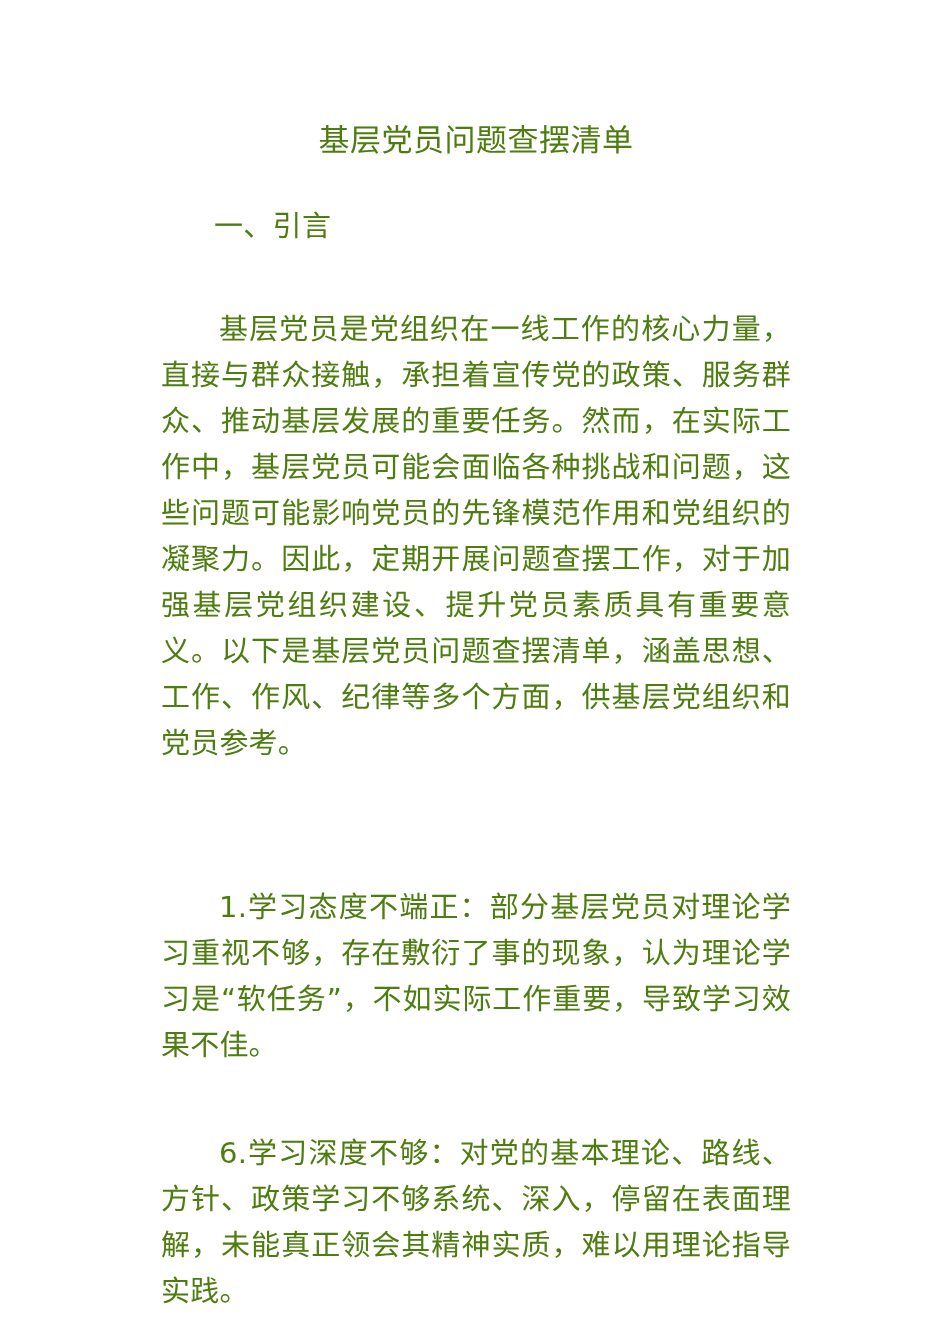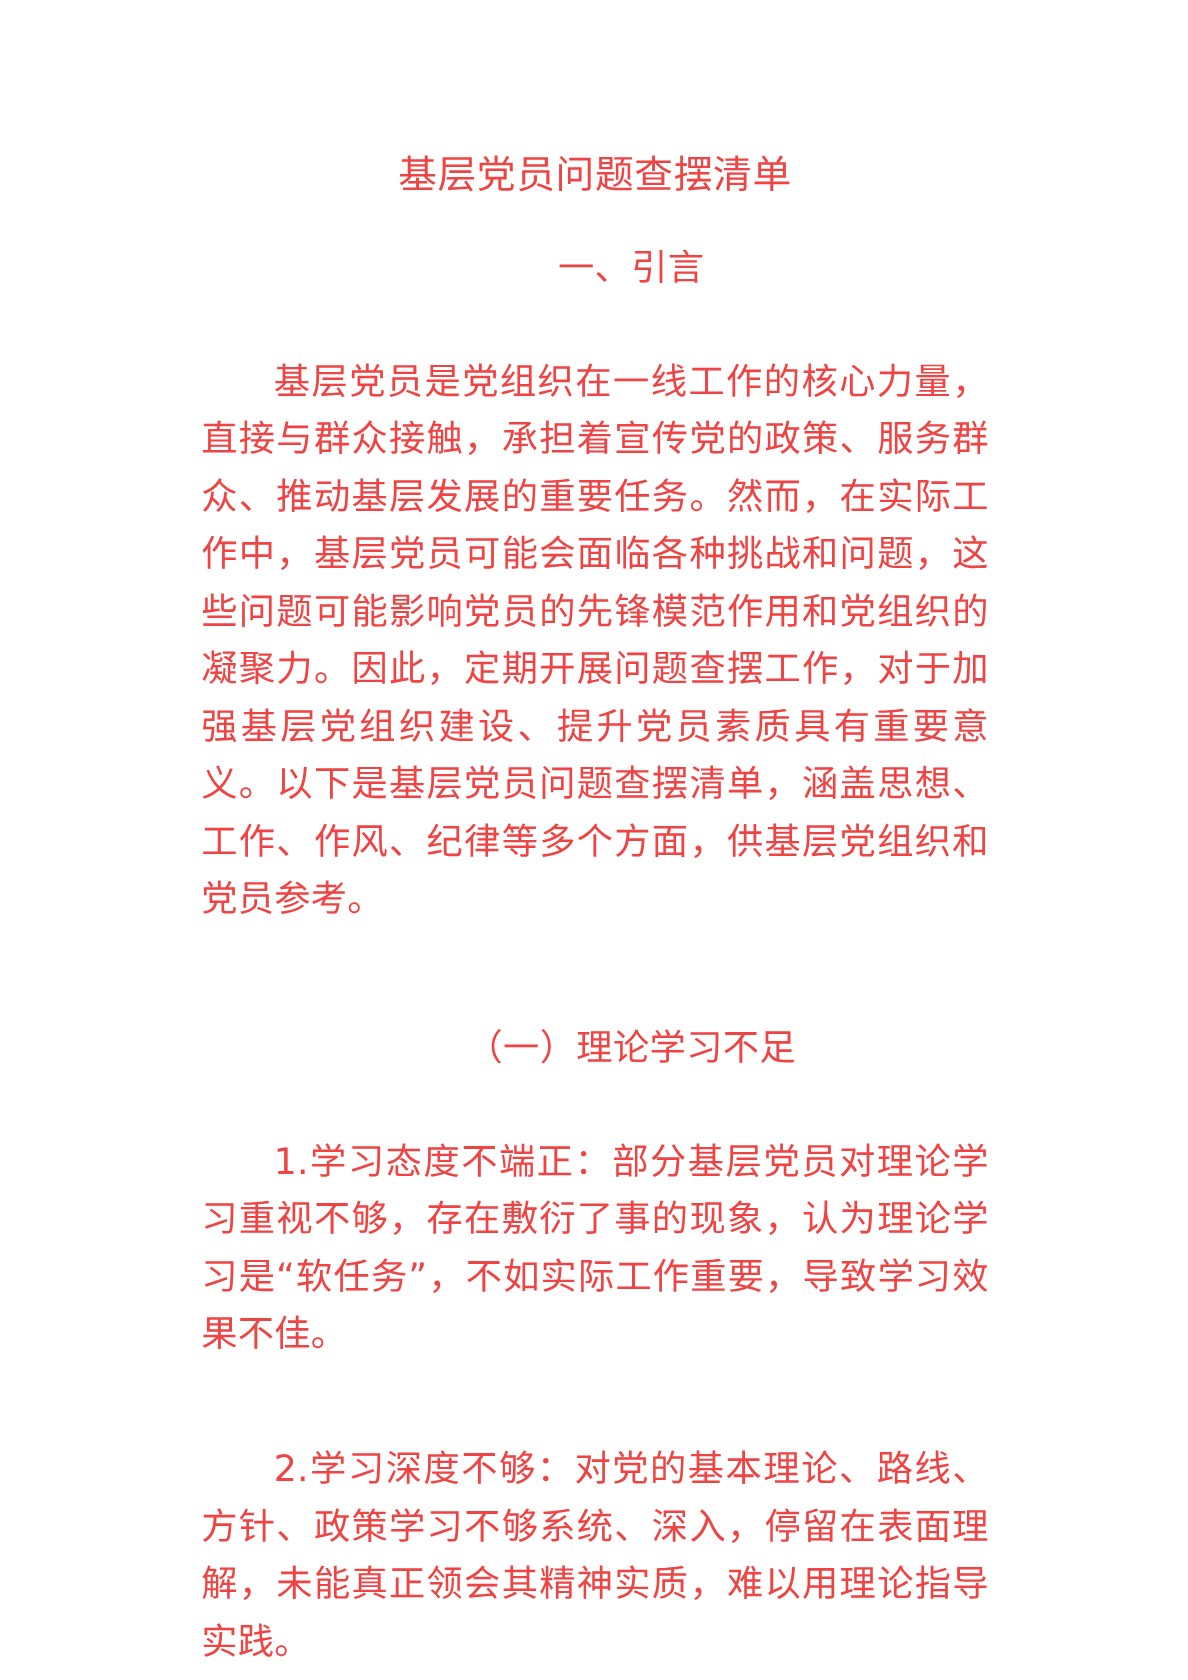--- a/index.html
+++ b/index.html
@@ -9,21 +9,21 @@
     background: #ffffff;
   }
   .page {
     position: relative;
     width: 950px;
     height: 1344px;
     background: #ffffff;
     box-sizing: border-box;
     overflow: hidden;
     font-family: "DejaVu Sans", "Liberation Sans", sans-serif;
-    color: #ef4444;
+    color: #4d7c0f;
     -webkit-font-smoothing: antialiased;
   }
   .content {
     position: absolute;
     left: 144px;
     top: 0;
     width: 664px;
   }
   .doc-title {
     text-align: center;
@@ -32,24 +32,23 @@
     letter-spacing: 0.5px;
     font-weight: 400;
     margin: 0;
     padding-top: 117px;
     white-space: nowrap;
   }
   .heading {
     font-size: 29px;
     line-height: 46px;
     font-weight: 400;
-    margin: 0;
+    margin: 12px;
     text-indent: 2em;
     letter-spacing: 0.3px;
-    text-align: center;
   }
   .para {
     font-size: 29px;
     line-height: 46px;
     font-weight: 400;
     margin: 17px;
     text-indent: 2em;
     text-align: justify;
     text-justify: inter-ideograph;
     letter-spacing: 0.2px;
@@ -72,24 +71,23 @@
 
     <div class="gap-sm"></div>
 
     <p class="para">基层党员是党组织在一线工作的核心力量，直接与群众接触，承担着宣传党的政策、服务群众、推动基层发展的重要任务。然而，在实际工作中，基层党员可能会面临各种挑战和问题，这些问题可能影响党员的先锋模范作用和党组织的凝聚力。因此，定期开展问题查摆工作，对于加强基层党组织建设、提升党员素质具有重要意义。以下是基层党员问题查摆清单，涵盖思想、工作、作风、纪律等多个方面，供基层党组织和党员参考。</p>
 
     <div class="gap-sm"></div>
 
 
     <div class="gap-sm"></div>
 
-    <h3 class="heading">（一）理论学习不足</h3>
 
     <div class="gap-sm"></div>
 
     <p class="para">1.学习态度不端正：部分基层党员对理论学习重视不够，存在敷衍了事的现象，认为理论学习是“软任务”，不如实际工作重要，导致学习效果不佳。</p>
 
     <div class="gap-sm"></div>
 
-    <p class="para">2.学习深度不够：对党的基本理论、路线、方针、政策学习不够系统、深入，停留在表面理解，未能真正领会其精神实质，难以用理论指导实践。</p>
+    <p class="para">6.学习深度不够：对党的基本理论、路线、方针、政策学习不够系统、深入，停留在表面理解，未能真正领会其精神实质，难以用理论指导实践。</p>
 
   </div>
 </div>
 
 </body></html>

